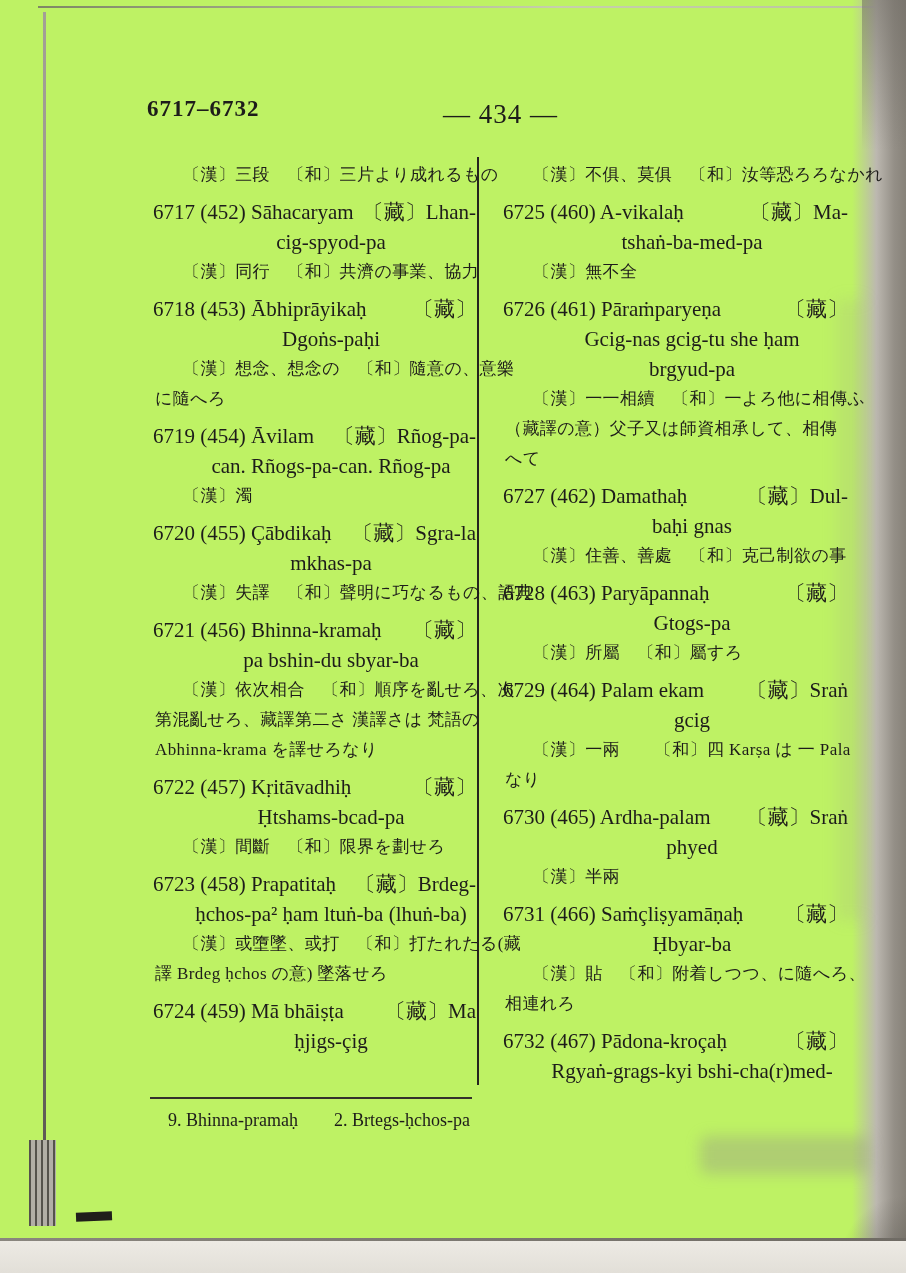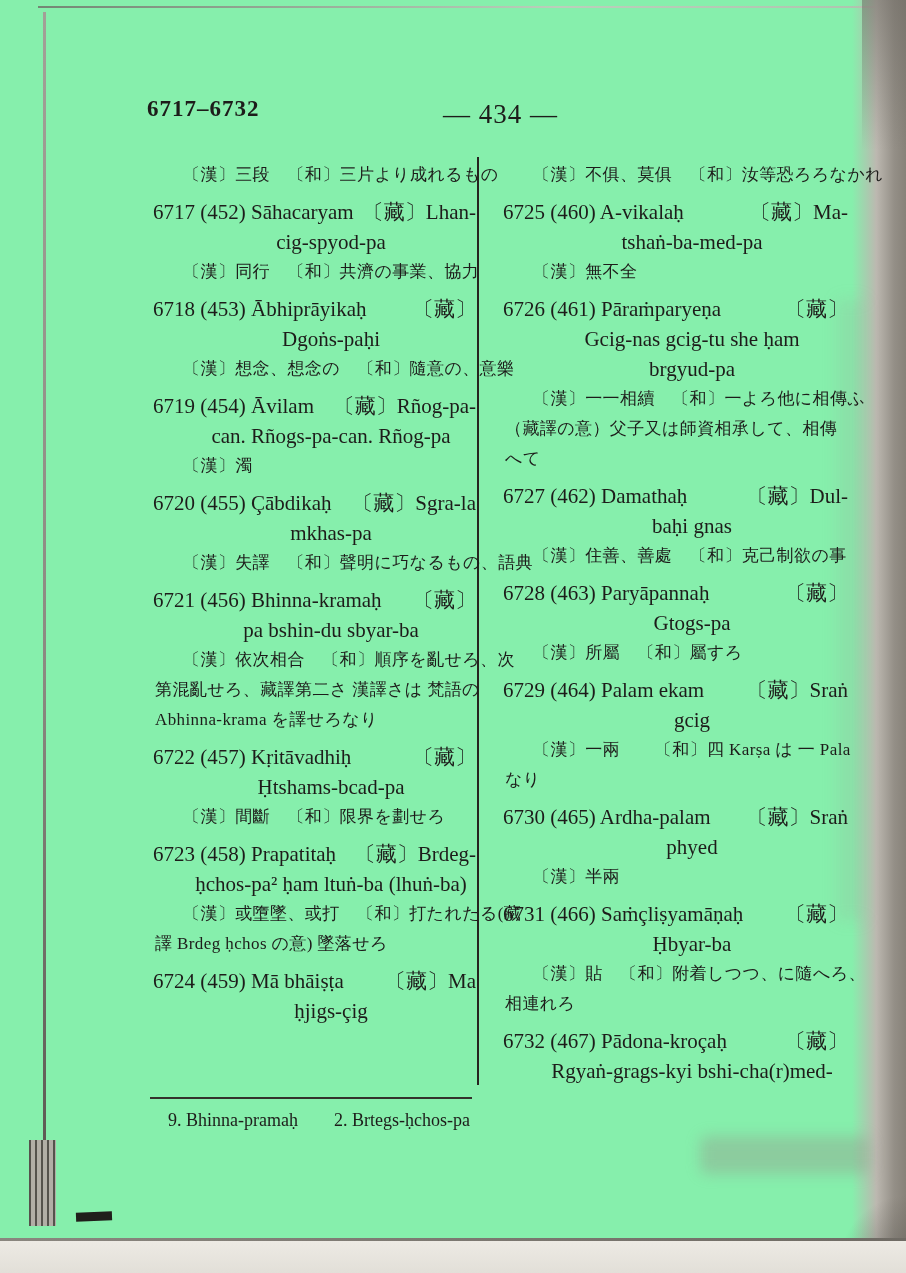--- a/index.html
+++ b/index.html
@@ -1,18 +1,18 @@
 <!DOCTYPE html>
 <html><head>
 <meta charset="utf-8">
 <style>
   html,body{margin:0;padding:0;background:#cfccc5;}
   .page{
     position:relative;width:906px;height:1273px;overflow:hidden;
-    background:#86efac;
+    background:#bef264;
     font-family:"Liberation Serif","DejaVu Serif",serif;
     color:#1d1c1a;
   }
   
   .edge-top{position:absolute;left:38px;top:6px;width:868px;height:2px;
     background:linear-gradient(to right,#6f6c66,#c9c6bf 60%,#b9b6af);opacity:.8;}
   .edge-left-line{position:absolute;left:43px;top:12px;width:3px;height:1200px;
     background:linear-gradient(to bottom,#a39f97 0%,#8c8881 55%,#57544e 100%);}
   .edge-left-band{position:absolute;left:29px;top:1140px;width:27px;height:86px;
     background:repeating-linear-gradient(90deg,#55524c 0 2px,#b2aea6 2px 6px);}
@@ -79,20 +79,21 @@
         <span>〔藏〕Lhan-</span>
       </div>
       <div class="ln ln-cont">cig-spyod-pa</div>
       <div class="ln ln-gloss">〔漢〕同行　〔和〕共濟の事業、協力</div>
       <div class="ln ln-entry mt split">
         <span>6718 (453) Ābhiprāyikaḥ</span>
         <span>〔藏〕</span>
       </div>
       <div class="ln ln-cont">Dgoṅs-paḥi</div>
       <div class="ln ln-gloss">〔漢〕想念、想念の　〔和〕隨意の、意樂</div>
+      <div class="ln ln-glosscont">に隨へろ</div>
       <div class="ln ln-entry mt split">
         <span>6719 (454) Āvilam</span>
         <span>〔藏〕Rñog-pa-</span>
       </div>
       <div class="ln ln-cont">can.  Rñogs-pa-can.  Rñog-pa</div>
       <div class="ln ln-gloss">〔漢〕濁</div>
       <div class="ln ln-entry mt split">
         <span>6720 (455) Çābdikaḥ</span>
         <span>〔藏〕Sgra-la</span>
       </div>

